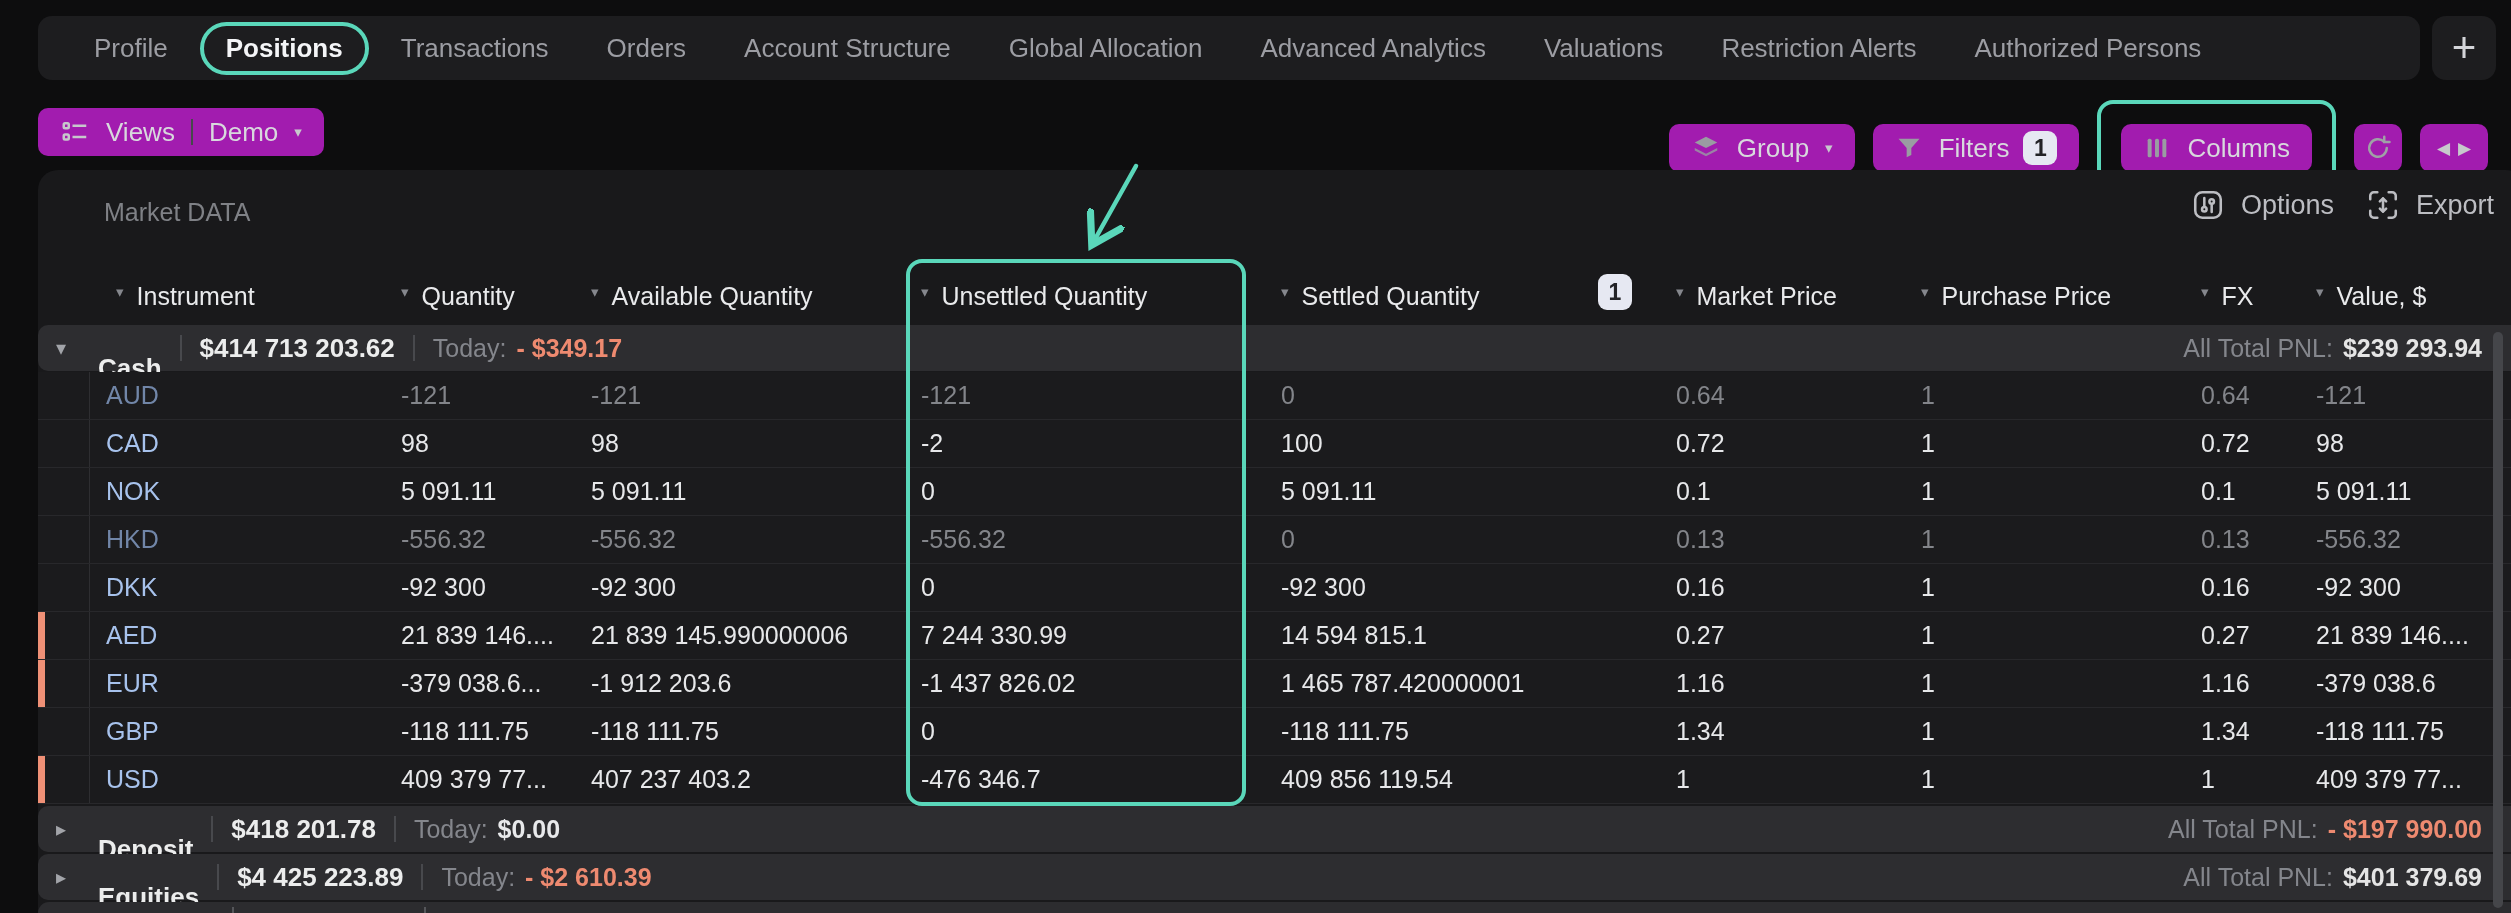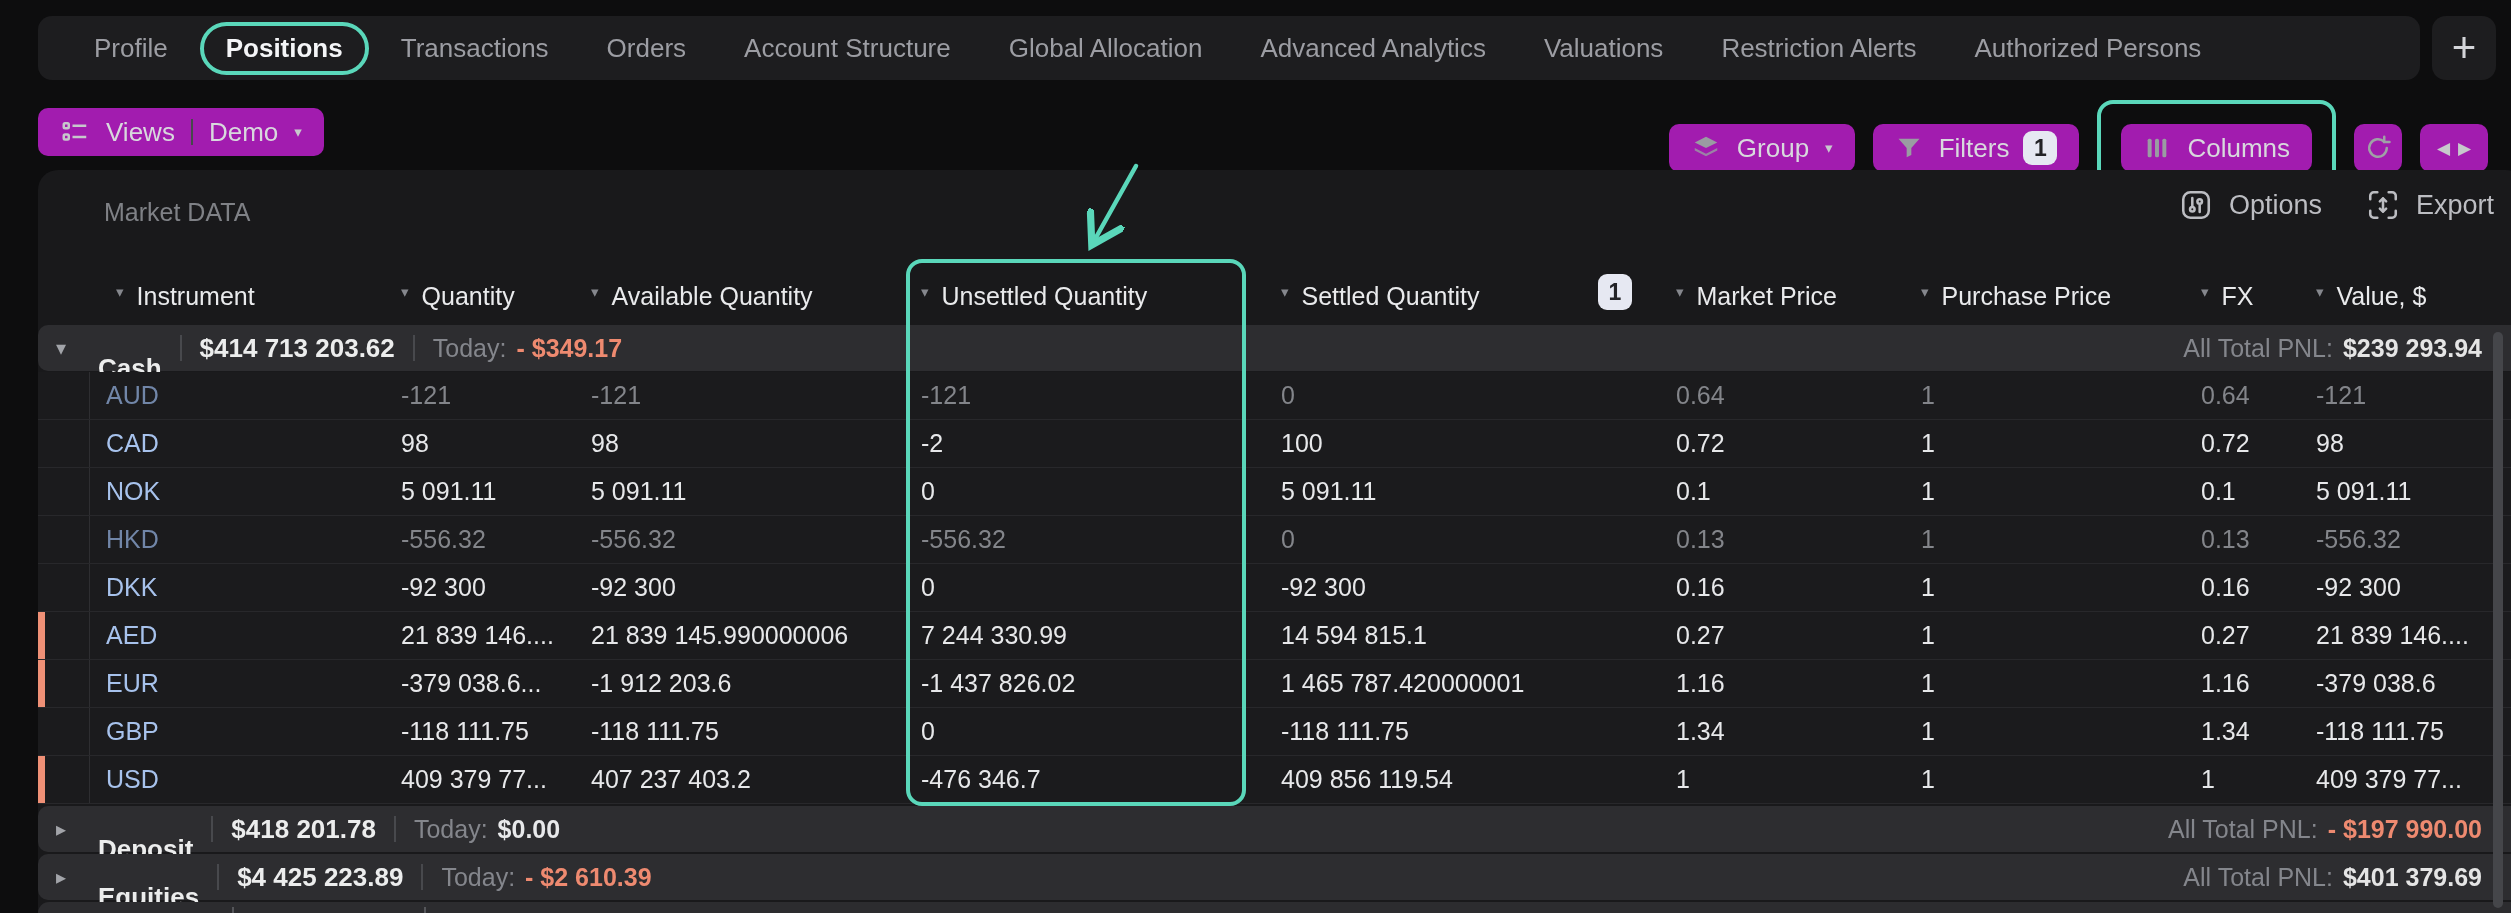--- a/index.html
+++ b/index.html
@@ -27,21 +27,21 @@
   .fbadge{margin-left:14px;min-width:34px;height:34px;border-radius:9px;background:#e6e8f2;color:#232327;
           font-size:23px;font-weight:700;display:flex;align-items:center;justify-content:center;padding:0 6px;box-sizing:border-box;}
   .colring{border:4px solid #5ad7ba;border-radius:16px;padding:20px;margin:-8px 0;}
   .sqbtn{width:48px;padding:0;justify-content:center;}
   .pager{width:68px;padding:0;justify-content:center;gap:8px;color:#c7c8cc;font-size:17px;}
 
   
   .panel{position:absolute;left:38px;top:170px;width:2452px;height:743px;background:#19191b;
          border-radius:20px 20px 0 0;padding-left:36px;}
   .panel-title{position:absolute;left:66px;top:28px;font-size:25px;color:#7f8186;}
-  .panel-actions{position:absolute;right:32px;top:18px;display:flex;align-items:center;gap:44px;}
+  .panel-actions{position:absolute;right:32px;top:18px;display:flex;align-items:center;gap:32px;}
   .paction{display:flex;align-items:center;gap:16px;font-size:27px;color:#bcbdc2;}
 
   
   .gridrow{display:grid;grid-template-columns:52px 285px 190px 330px 360px 395px 245px 280px 115px 1fr;}
   .thead{position:absolute;left:0;top:94px;width:100%;height:56px;align-items:center;}
   .th{display:flex;align-items:center;padding-left:26px;height:56px;box-sizing:border-box;}
   .sort-caret{font-size:15px;color:#85878d;margin-right:13px;}
   .th-label{font-size:25px;color:#e9eaec;font-weight:500;white-space:nowrap;margin-top:8px;}
   .col-badge{margin-left:auto;margin-right:18px;min-width:34px;height:36px;border-radius:9px;background:#e6e8f2;
              color:#232327;font-size:23px;font-weight:700;display:flex;align-items:center;justify-content:center;}

